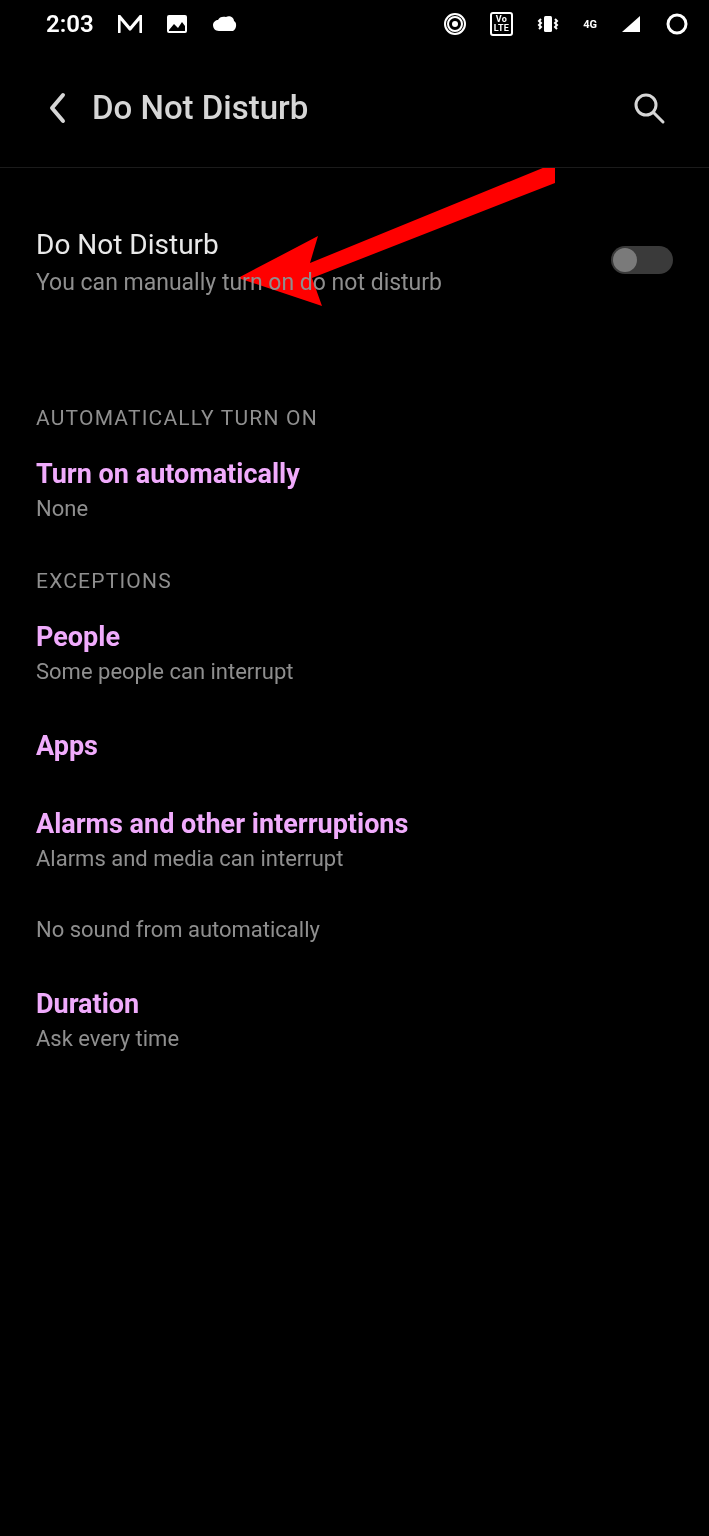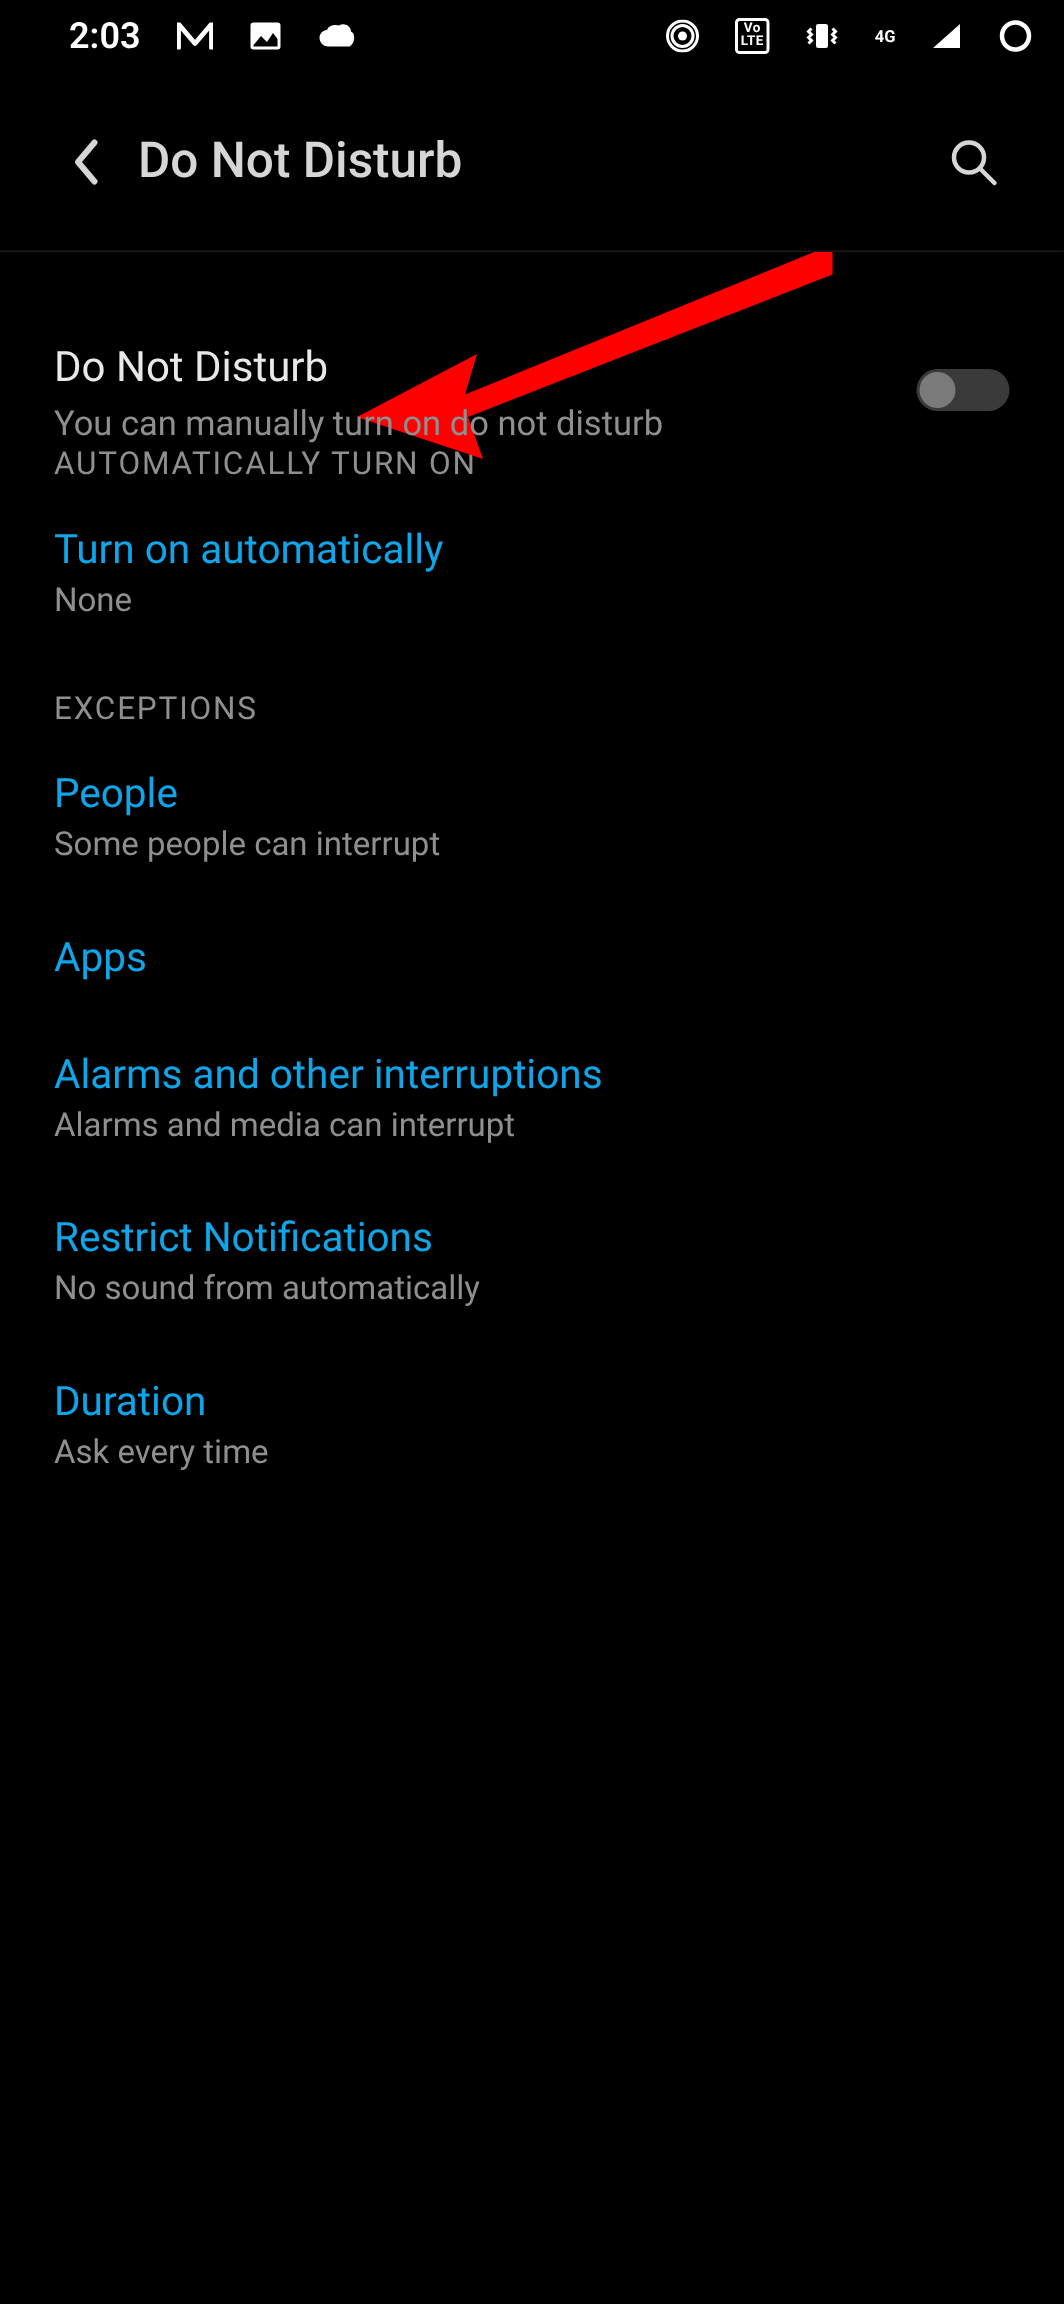--- a/index.html
+++ b/index.html
@@ -121,32 +121,33 @@
     color: #8f8f8f;
     line-height: 1.35;
     margin-top: 54px;
   }
 
   .section-header {
     font-size: 21px;
     font-weight: 400;
     letter-spacing: 1.2px;
     color: #8f8f8f;
+    margin-top: 108px;
     margin-bottom: 28px;
   }
   .section-header.tight { margin-top: 48px; }
 
   .option {
     margin-bottom: 46px;
   }
   .option:last-child { margin-bottom: 0; }
   .option-title {
     font-size: 27px;
-    font-weight: 400;
-    color: #0ea5e9;
+    font-weight: 700;
+    color: #f0abfc;
     margin-bottom: 6px;
   }
   .option-sub {
     font-size: 22px;
     color: #8f8f8f;
   }
 
   
   .arrow-overlay {
     position: absolute;
@@ -257,21 +258,20 @@
   </div>
   <div class="option">
     <div class="option-title">Apps</div>
   </div>
   <div class="option">
     <div class="option-title">Alarms and other interruptions</div>
     <div class="option-sub">Alarms and media can interrupt</div>
   </div>
 
   <div class="option">
-    <div class="option-title">Restrict Notifications</div>
     <div class="option-sub">No sound from automatically</div>
   </div>
   <div class="option">
     <div class="option-title">Duration</div>
     <div class="option-sub">Ask every time</div>
   </div>
 
 </div>
 
 </body></html>

